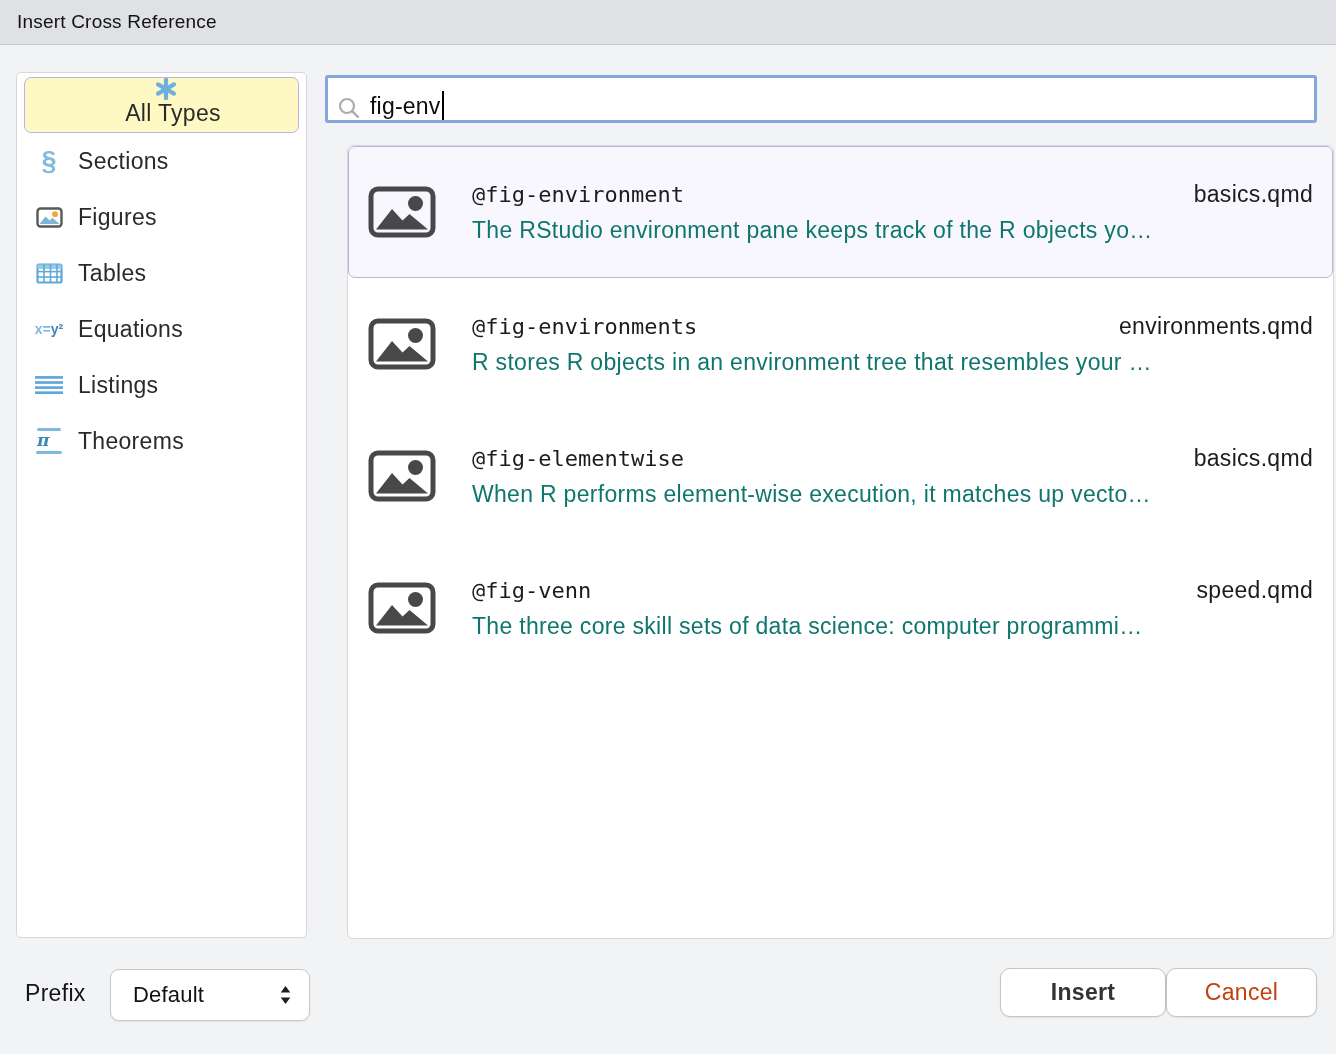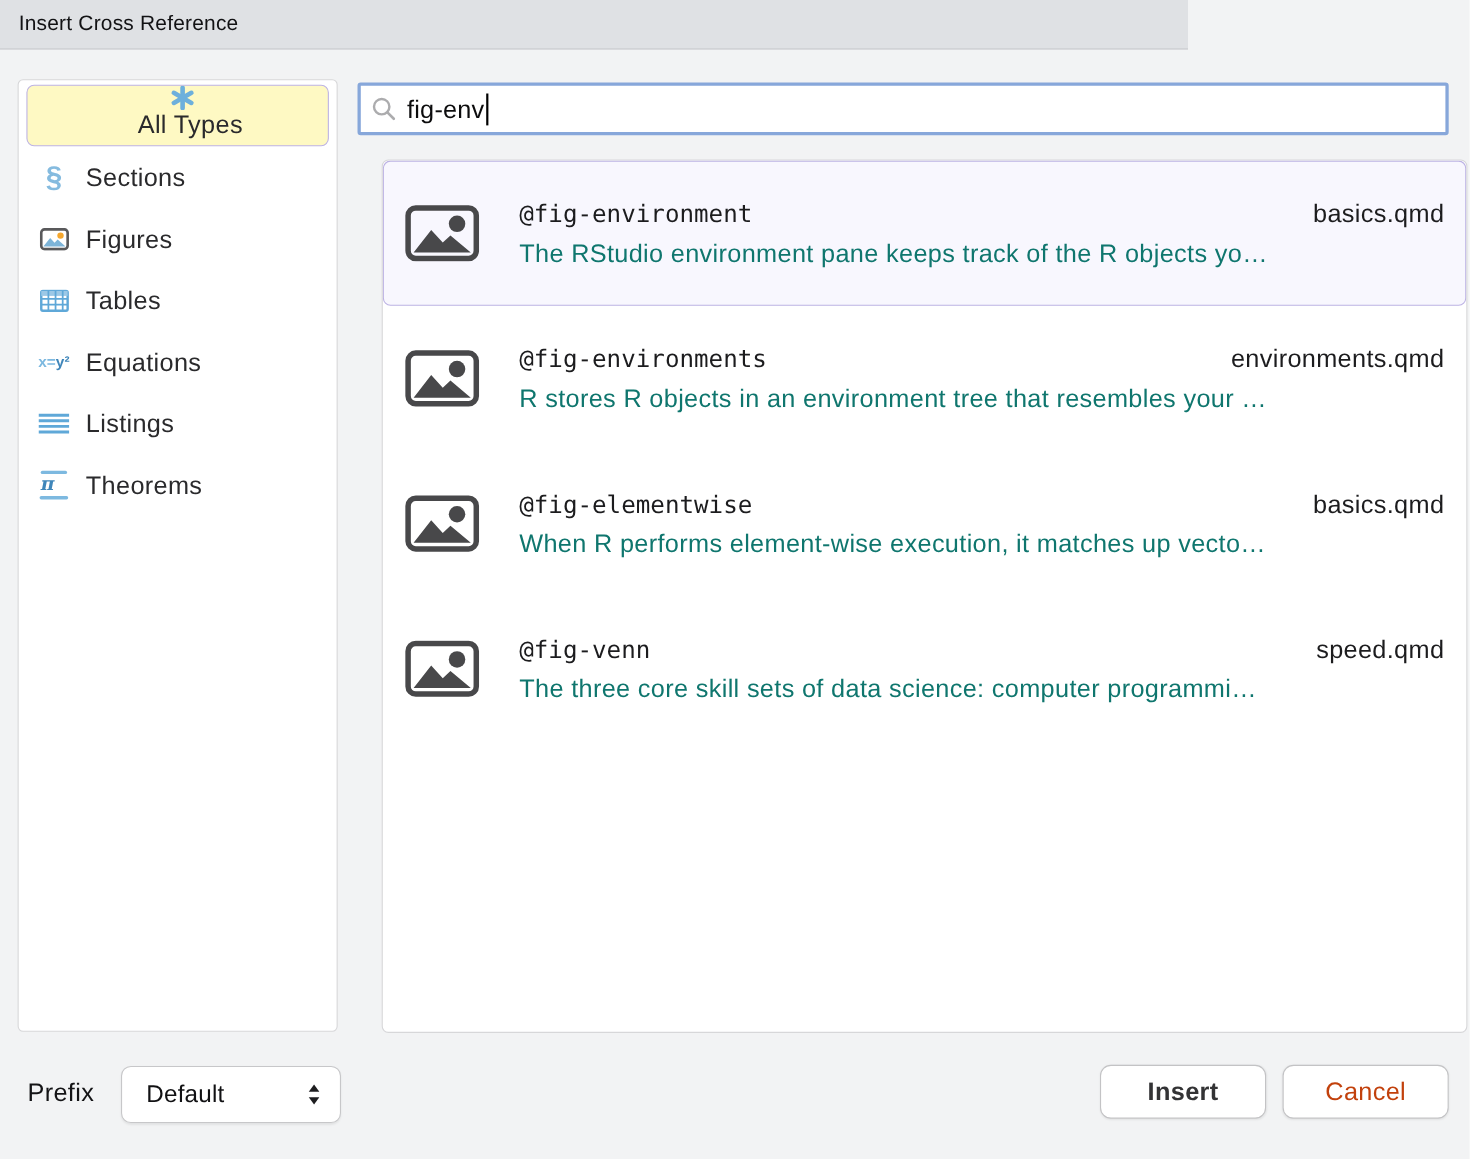--- a/index.html
+++ b/index.html
@@ -7,21 +7,21 @@
   body {
     font-family: "Liberation Sans", sans-serif;
     background: #f2f3f4;
     position: relative;
     overflow: hidden;
     color: #1d1d1f;
   }
 
   
   .titlebar {
-    position: absolute; left: 0; top: 0; width: 1080px; height: 45px;
+    position: absolute; left: 0; top: 0; width: 1336px; height: 45px;
     background: #dfe1e4; border-bottom: 1px solid #c9cacd;
     display: flex; align-items: center; padding-left: 17px;
   }
   .titlebar-text { font-size: 19px; letter-spacing: 0.2px; color: #121214; }
 
   
   .sidebar {
     position: absolute; left: 16px; top: 72px; width: 291px; height: 866px;
     background: #ffffff; border: 1px solid #d7d7d9; border-radius: 5px;
     padding: 4px 0;
@@ -44,21 +44,21 @@
   .thm-bar { width: 24px; height: 3px; background: #7db9e0; border-radius: 2px; }
   .thm-pi {
     font-family: "DejaVu Serif", serif; font-style: italic; font-weight: 700;
     font-size: 17px; line-height: 1.05; color: #3f86ba; align-self: flex-start; padding-left: 1px;
   }
 
   
   .searchbox {
     position: absolute; left: 325px; top: 75px; width: 992px; height: 48px;
     background: #ffffff; border: 3px solid #87a7da; border-radius: 3px;
-    display: flex; align-items: center; padding-left: 9px;
+    display: flex; align-items: flex-end; padding-left: 9px;
   }
   .search-text { margin-left: 9px; font-size: 23px; letter-spacing: 0.2px; color: #0c0c0d; }
   .caret {
     display: inline-block; width: 2px; height: 29px; background: #000;
     margin-left: 2px; vertical-align: middle; animation: blink 1.1s steps(1) infinite;
   }
   @keyframes blink { 50% { opacity: 0; } }
 
   
   .results {
@@ -95,21 +95,21 @@
   }
   .prefix-value { font-size: 22px; letter-spacing: 0.2px; color: #111113; }
   .btn {
     position: absolute; top: 968px; height: 49px;
     background: #ffffff; border: 1px solid #c3c3c5; border-radius: 10px;
     box-shadow: 0 1px 2px rgba(0,0,0,0.07);
     display: flex; align-items: center; justify-content: center;
     font-family: "Liberation Sans", sans-serif; font-size: 23px; letter-spacing: 0.3px; color: #c2410c;
     cursor: default;
   }
-  .btn-insert { left: 1000px; width: 151px; font-weight: 700; color: #333335; }
+  .btn-insert { left: 1000px; width: 166px; font-weight: 700; color: #333335; }
   .btn-cancel { left: 1166px; width: 151px; }
 </style>
 </head>
 <body>
 
 <div class="titlebar">
   <span class="titlebar-text">Insert Cross Reference</span>
 </div>
 
 <div class="sidebar">

